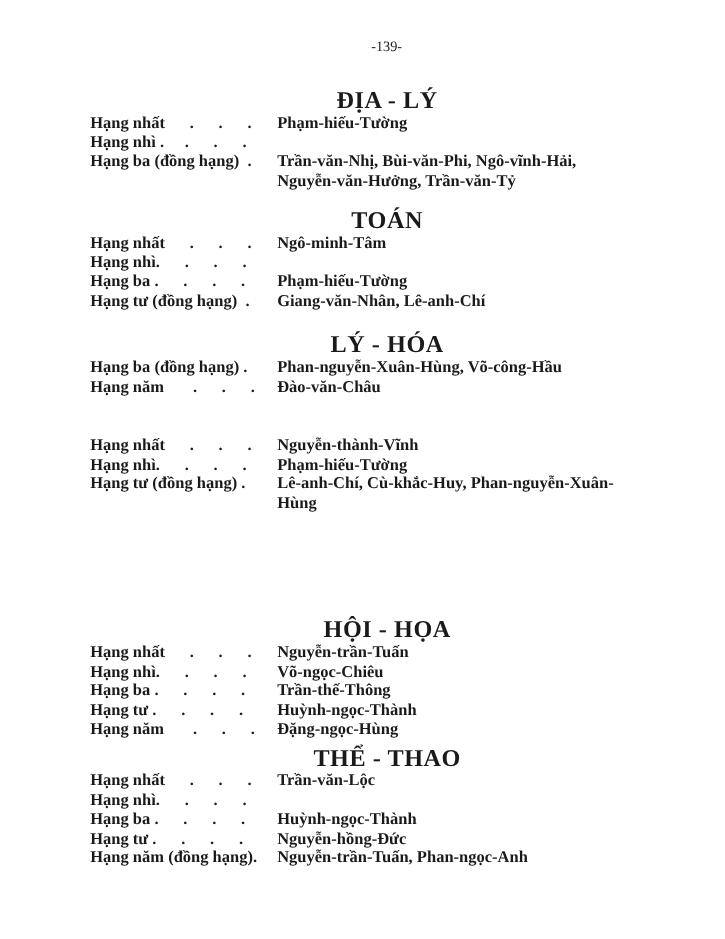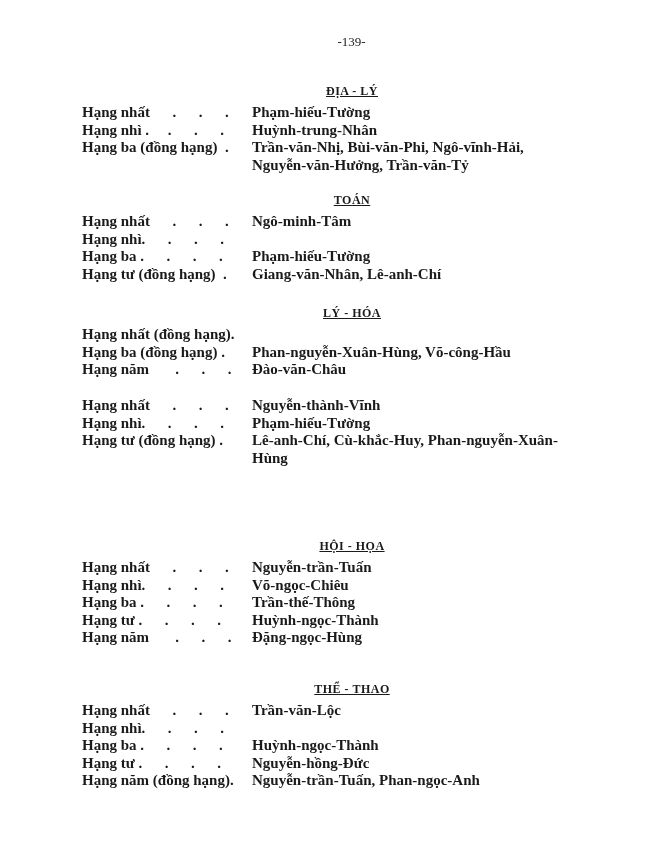--- a/index.html
+++ b/index.html
@@ -8,41 +8,40 @@
     font-family: "Liberation Serif", "DejaVu Serif", serif;
     position: relative; overflow: hidden;
   }
   .page-number {
     position: absolute; top: 34px; left: 0; width: 659px; text-align: center;
     font-size: 13px;
     padding-left: 22px;
   }
   .section { position: absolute; left: 82px; width: 480px; }
   .section-title {
-    text-align: center; font-size: 12px; font-weight: bold; letter-spacing: 0.5px;
-    margin-left: 60px; height: 26px; line-height: 26px; text-decoration: underline;
+    text-align: center; font-size: 22px; font-weight: bold; letter-spacing: 0.5px;
+    margin-left: 60px; height: 26px; line-height: 26px;
   }
   .row { display: flex; font-size: 15px; line-height: 17.5px; font-weight: bold; }
   .rank { width: 170px; flex: none; white-space: pre; }
   .names { flex: 1; }
 </style>
 </head>
 <body>
 
 <div class="page-number">-139-</div>
 
 <div class="section" style="top:78px;">
   <div class="section-title">ĐỊA - LÝ</div>
   <div class="row">
       <span class="rank">Hạng nhất      .      .      .</span>
       <span class="names">Phạm-hiếu-Tường</span>
     </div>
   <div class="row">
       <span class="rank">Hạng nhì .     .      .      .</span>
-      <span class="names">Huỳnh-trung-Nhân</span>
     </div>
   <div class="row">
       <span class="rank">Hạng ba (đồng hạng)  .</span>
       <span class="names">Trần-văn-Nhị,   Bùi-văn-Phi,   Ngô-vĩnh-Hải, Nguyễn-văn-Hưởng, Trần-văn-Tỷ</span>
     </div>
 </div>
 
 <div class="section" style="top:187px;">
   <div class="section-title">TOÁN</div>
   <div class="row">
@@ -58,21 +57,20 @@
     </div>
   <div class="row">
       <span class="rank">Hạng tư (đồng hạng)  .</span>
       <span class="names">Giang-văn-Nhân, Lê-anh-Chí</span>
     </div>
 </div>
 
 <div class="section" style="top:300px;">
   <div class="section-title">LÝ - HÓA</div>
   <div class="row">
-      <span class="rank">Hạng nhất (đồng hạng).</span>
     </div>
   <div class="row">
       <span class="rank">Hạng ba (đồng hạng) .</span>
       <span class="names">Phan-nguyễn-Xuân-Hùng,  Võ-công-Hầu</span>
     </div>
   <div class="row">
       <span class="rank">Hạng năm       .      .      .</span>
       <span class="names">Đào-văn-Châu</span>
     </div>
 </div>
@@ -85,21 +83,21 @@
   <div class="row">
       <span class="rank">Hạng nhì.      .      .      .</span>
       <span class="names">Phạm-hiếu-Tường</span>
     </div>
   <div class="row">
       <span class="rank">Hạng tư (đồng hạng) .</span>
       <span class="names">Lê-anh-Chí, Cù-khắc-Huy, Phan-nguyễn-Xuân-Hùng</span>
     </div>
 </div>
 
-<div class="section" style="top:533px;">
+<div class="section" style="top:559px;">
   <div class="section-title">HỘI - HỌA</div>
   <div class="row">
       <span class="rank">Hạng nhất      .      .      .</span>
       <span class="names">Nguyễn-trần-Tuấn</span>
     </div>
   <div class="row">
       <span class="rank">Hạng nhì.      .      .      .</span>
       <span class="names">Võ-ngọc-Chiêu</span>
     </div>
   <div class="row">

